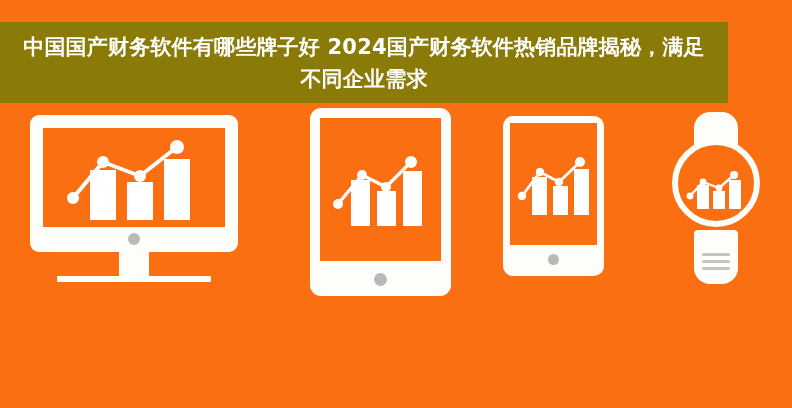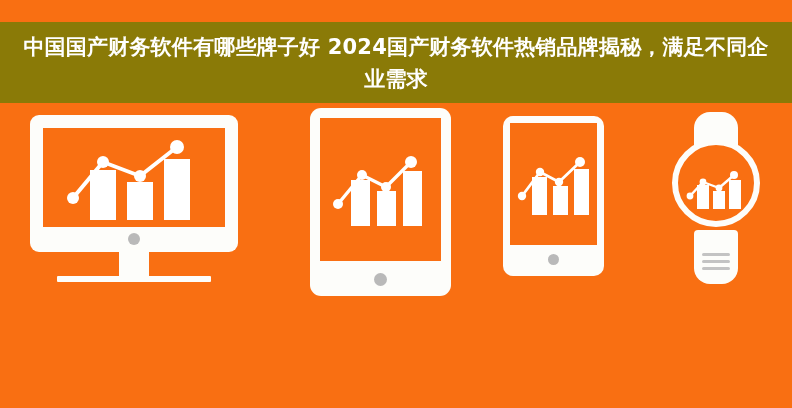--- a/index.html
+++ b/index.html
@@ -19,21 +19,21 @@
     height: 408px;
     background: #F96F12;
     overflow: hidden;
   }
 
   
   #title-band {
     position: absolute;
     left: 0;
     top: 22px;
-    width: 792px;
+    width: 728px;
     height: 81px;
     background: #8A7A07;
     display: flex;
     align-items: center;
     justify-content: center;
     box-sizing: border-box;
     padding: 0 18px;
     z-index: 5;
   }
   #title-text {

